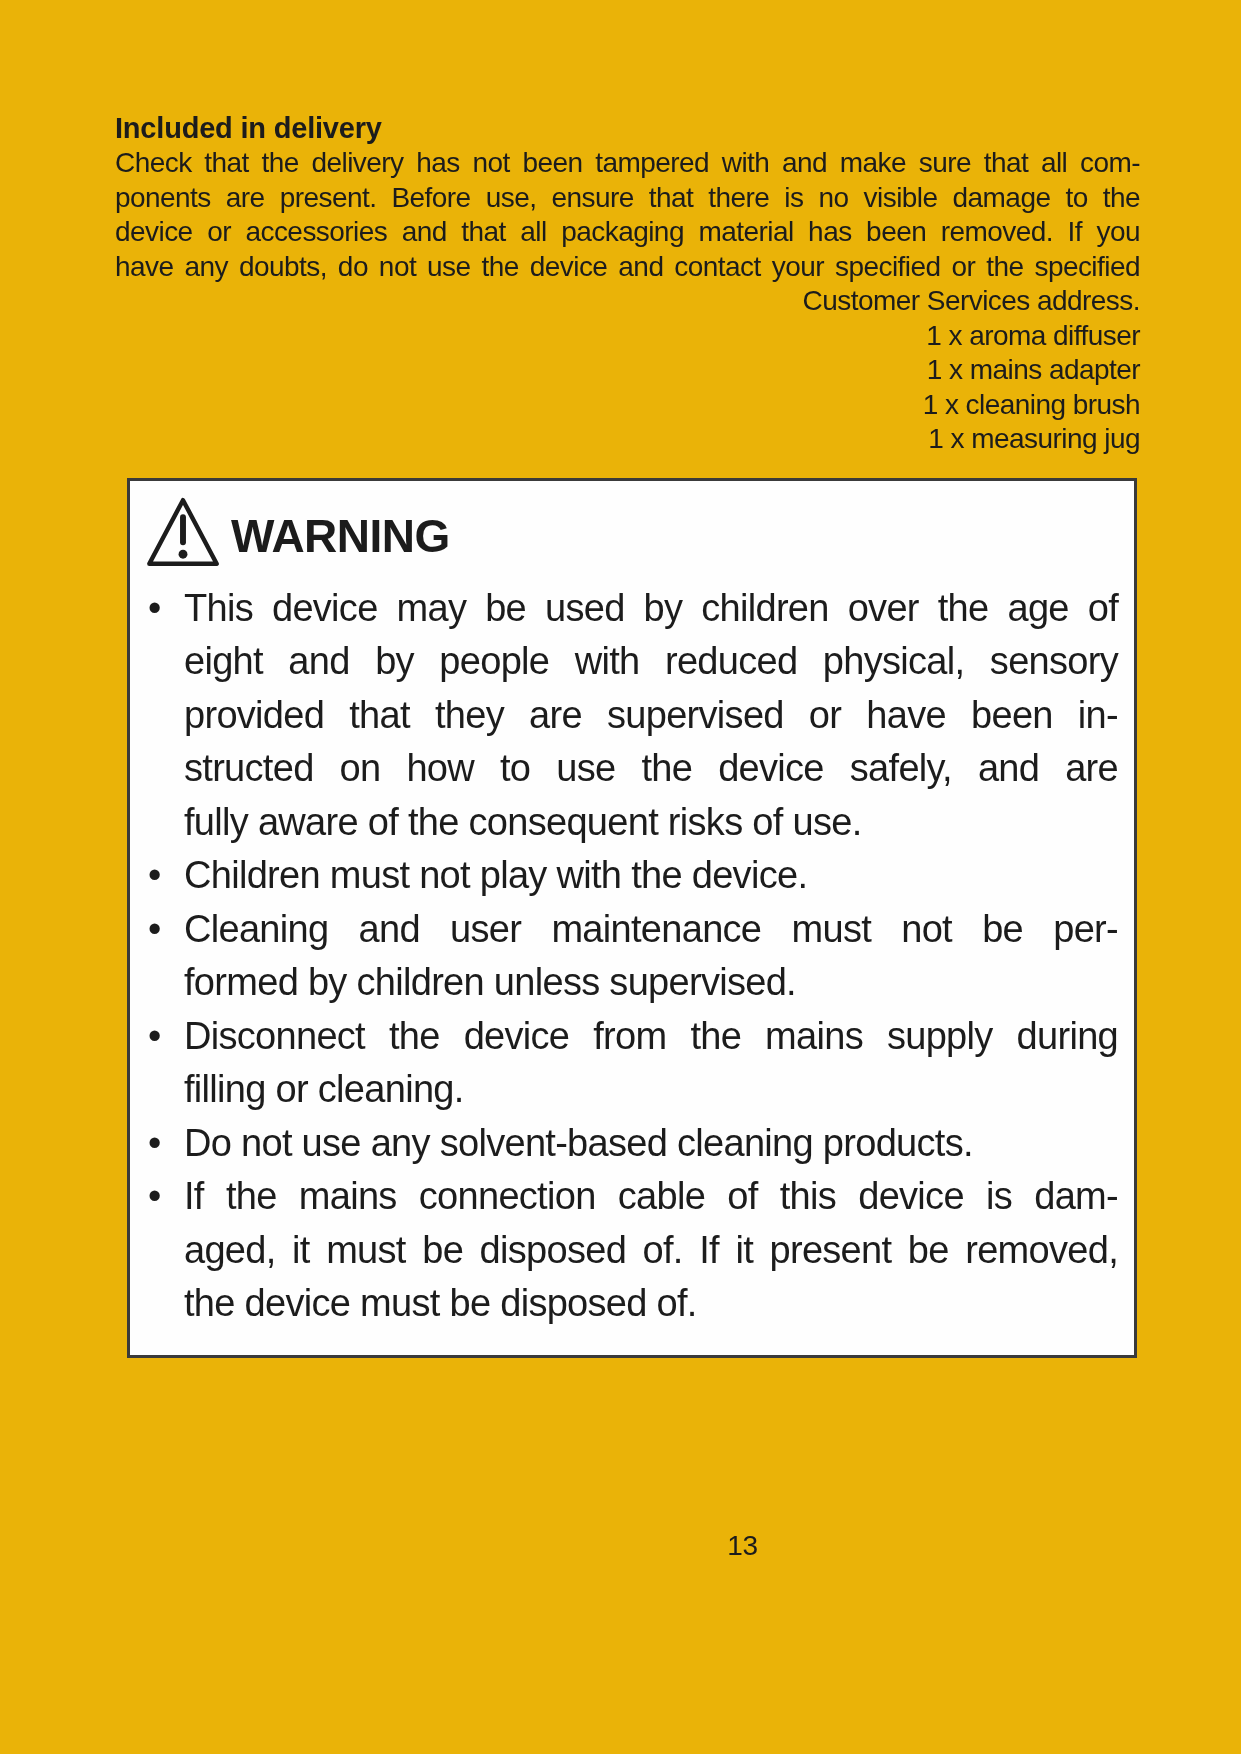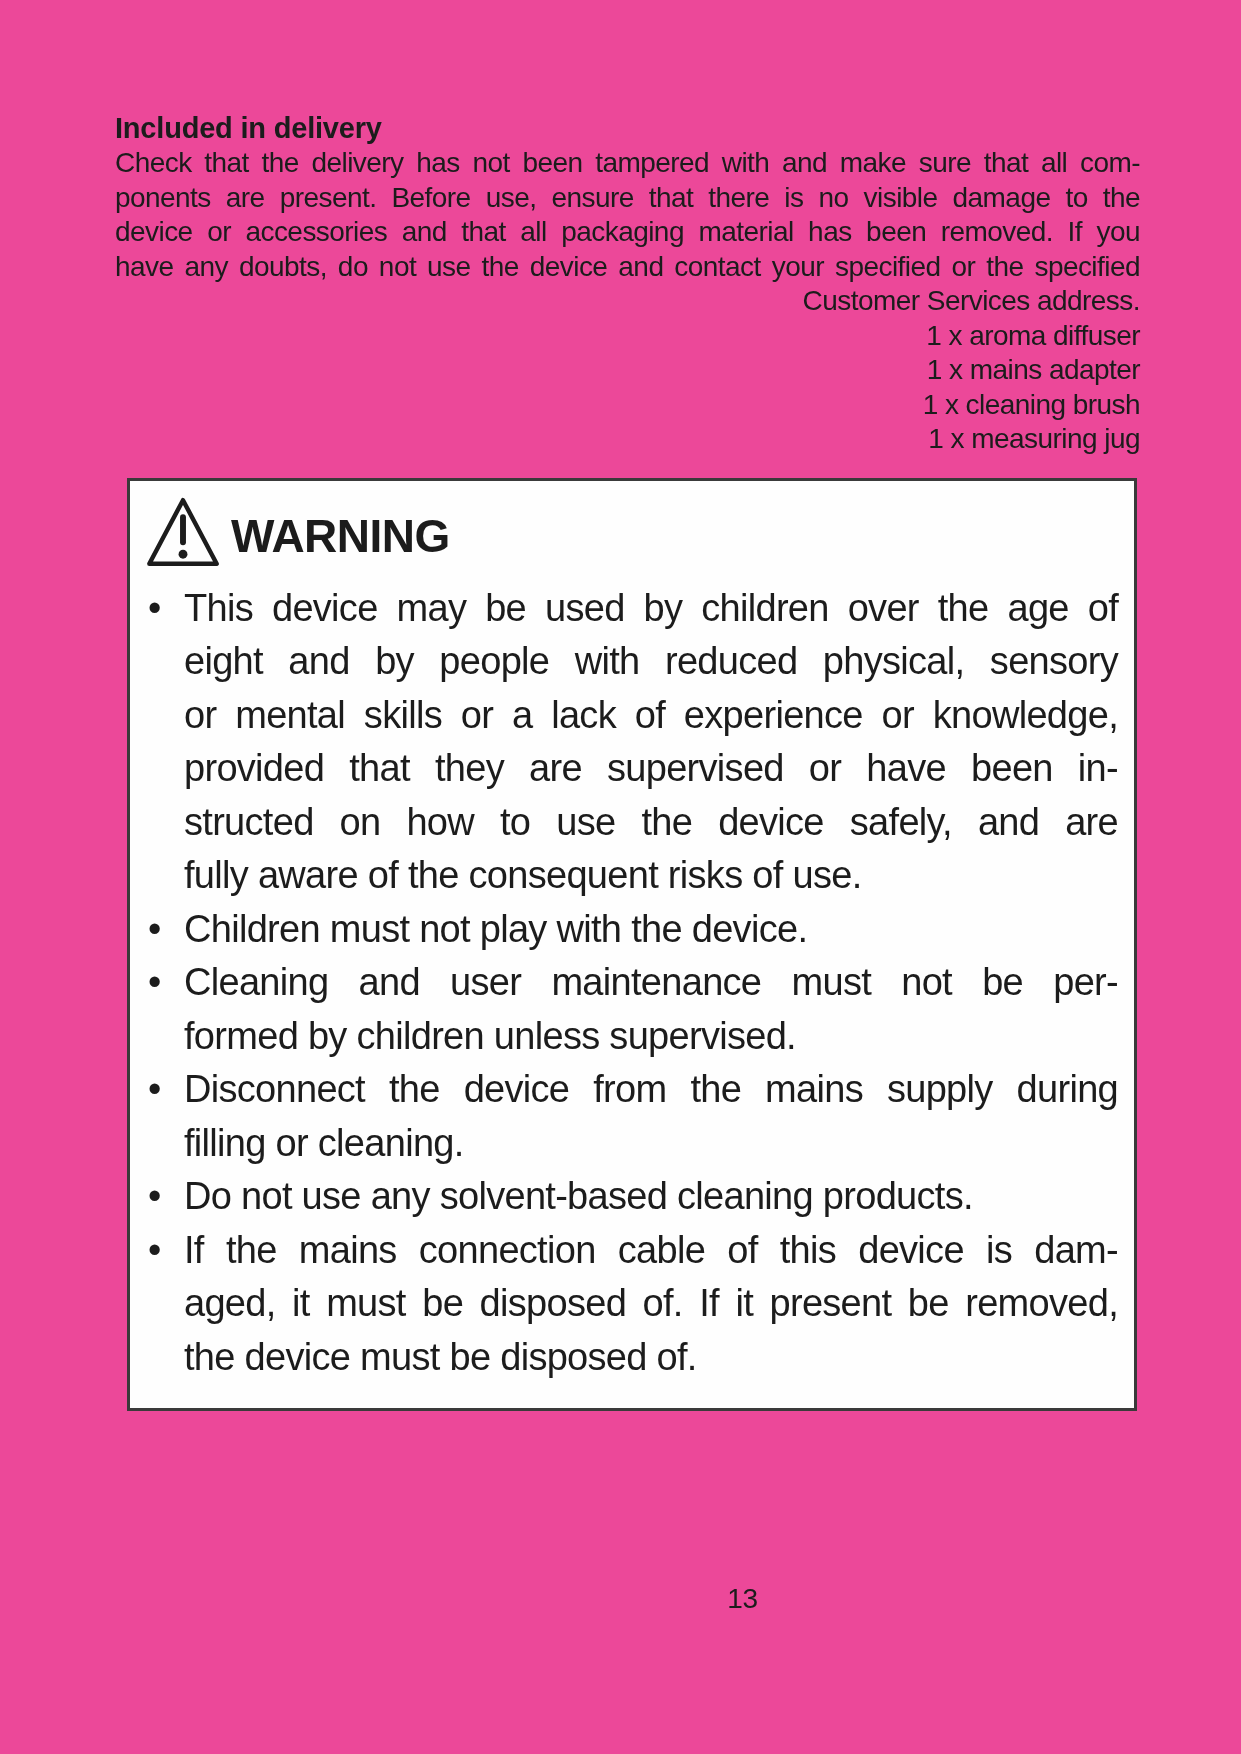--- a/index.html
+++ b/index.html
@@ -6,21 +6,21 @@
     margin: 0;
     padding: 0;
     background: #fdfdfd;
     font-family: "Liberation Sans", "DejaVu Sans", sans-serif;
     color: #1c1c1c;
   }
   .page {
     position: relative;
     width: 1241px;
     height: 1754px;
-    background: #ec4899;
+    background: #eab308;
     overflow: hidden;
   }
   .content {
     padding: 110px 101px 0 115px; 
   }
   .section-heading {
     margin: 0;
     font-size: 29px;
     font-weight: bold;
     line-height: 36px;
@@ -110,21 +110,20 @@
           <line x1="50" y1="30" x2="50" y2="64" stroke="#1c1c1c" stroke-width="8" stroke-linecap="round"></line>
           <circle cx="50" cy="80" r="6" fill="#1c1c1c"></circle>
         </svg>
         <span class="warning-title">WARNING</span>
       </div>
       <div class="bullets">
           <div class="bullet">
             <span class="marker">•</span>
             <div class="jl">This device may be used by children over the age of</div>
             <div class="jl">eight and by people with reduced physical, sensory</div>
-            <div class="jl">or mental skills or a lack of experience or knowledge,</div>
             <div class="jl">provided that they are supervised or have been in-</div>
             <div class="jl">structed on how to use the device safely, and are</div>
             <div class="ll">fully aware of the consequent risks of use.</div>
           </div>
           <div class="bullet">
             <span class="marker">•</span>
             <div class="ll">Children must not play with the device.</div>
           </div>
           <div class="bullet">
             <span class="marker">•</span>

